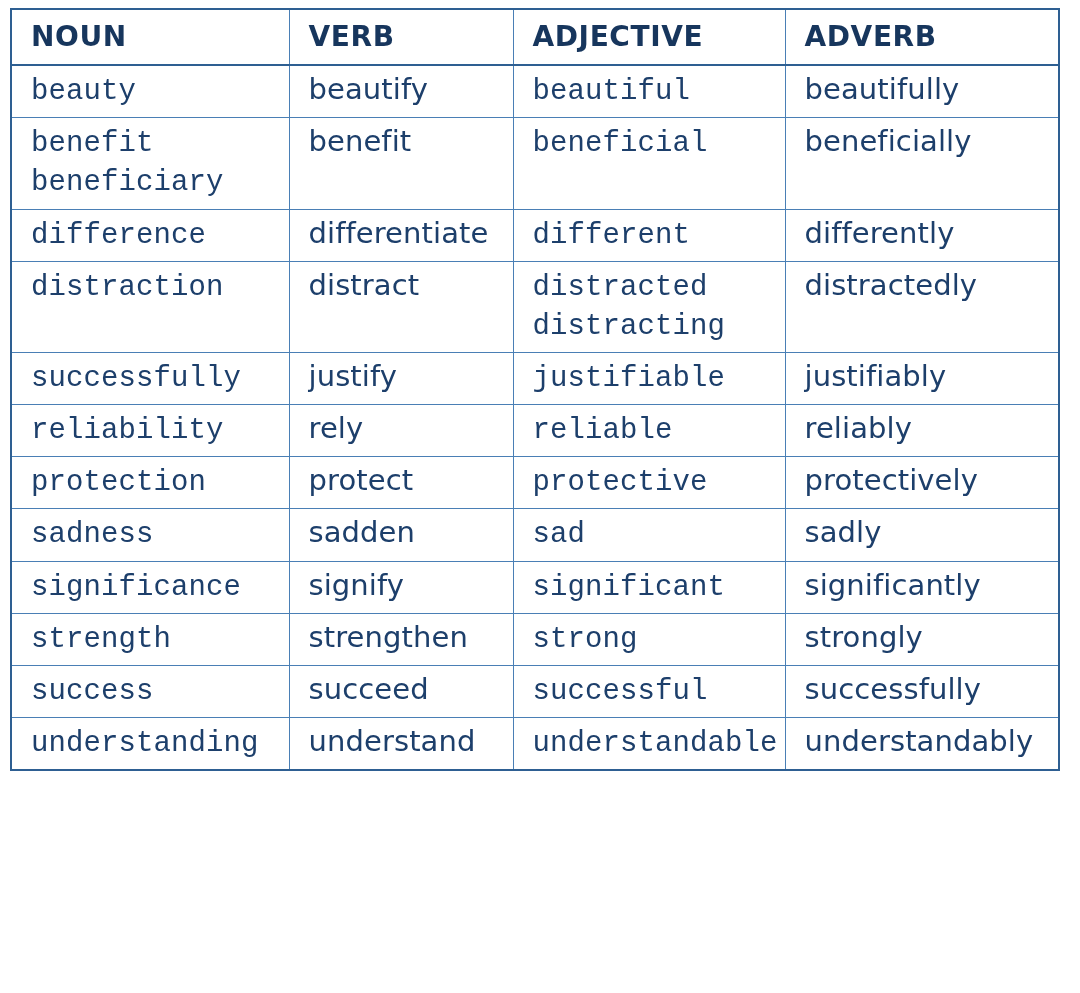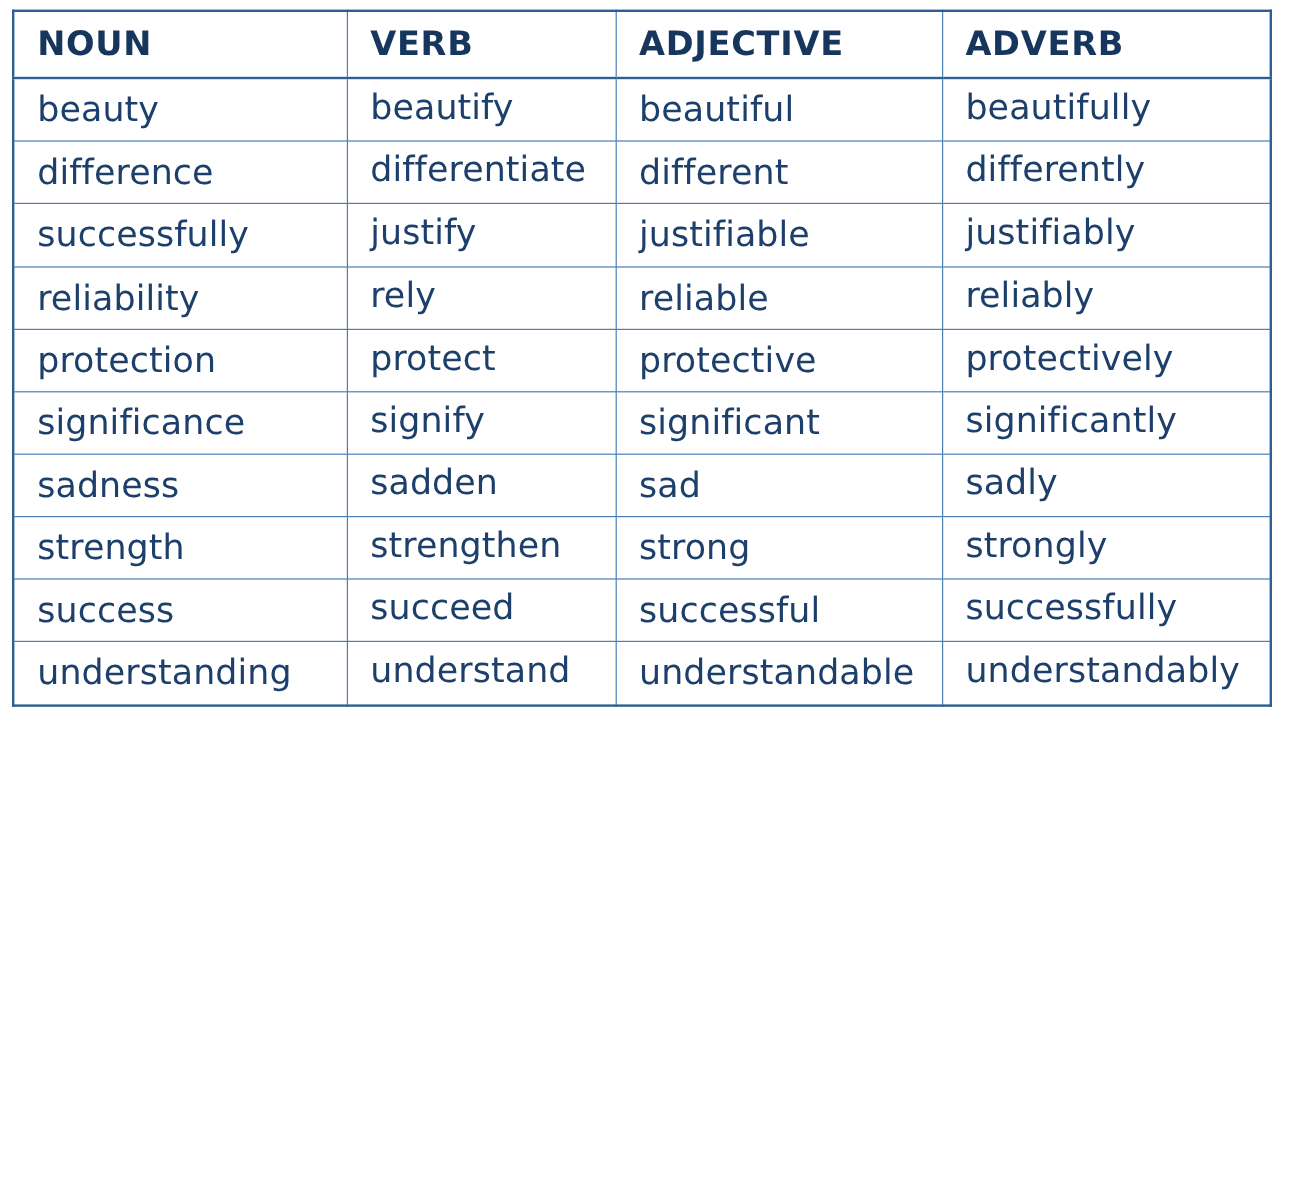--- a/index.html
+++ b/index.html
@@ -52,20 +52,21 @@
     letter-spacing: 0.6px;
     padding-top: 10px;
     padding-bottom: 10px;
     color: #17365d;
   }
   table.word-table tr.header-row th {
     border-bottom: 2px solid #2e5f92;
   }
   table.word-table td.multi {
     line-height: 1.35;
+    font-family: Liberation Mono, monospace;
   }
 </style>
 </head>
 <body>
 
 <div class="page">
   <table class="word-table">
     <colgroup>
       <col class="c0">
       <col class="c1">
@@ -81,54 +82,68 @@
       </tr>
     </thead>
     <tbody>
       <tr>
         <td class="multi">beauty</td>
         <td>beautify</td>
         <td class="multi">beautiful</td>
         <td>beautifully</td>
       </tr>
       <tr>
+        <td class="multi">benefit
+beneficiary</td>
+        <td>benefit</td>
+        <td class="multi">beneficial</td>
+        <td>beneficially</td>
+      </tr>
+      <tr>
         <td class="multi">difference</td>
         <td>differentiate</td>
         <td class="multi">different</td>
         <td>differently</td>
+      </tr>
+      <tr>
+        <td class="multi">distraction</td>
+        <td>distract</td>
+        <td class="multi">distracted
+distracting</td>
+        <td>distractedly</td>
       </tr>
       <tr>
         <td class="multi">successfully</td>
         <td>justify</td>
         <td class="multi">justifiable</td>
         <td>justifiably</td>
       </tr>
       <tr>
         <td class="multi">reliability</td>
         <td>rely</td>
         <td class="multi">reliable</td>
         <td>reliably</td>
       </tr>
       <tr>
         <td class="multi">protection</td>
         <td>protect</td>
         <td class="multi">protective</td>
         <td>protectively</td>
       </tr>
       <tr>
+        <td class="multi">sadness</td>
+        <td>sadden</td>
+        <td class="multi">sad</td>
+        <td>sadly</td>
+      </tr>
+      <tr>
         <td class="multi">significance</td>
         <td>signify</td>
         <td class="multi">significant</td>
         <td>significantly</td>
-      </tr>
-      <tr>
-        <td class="multi">sadness</td>
-        <td>sadden</td>
-        <td class="multi">sad</td>
-        <td>sadly</td>
       </tr>
       <tr>
         <td class="multi">strength</td>
         <td>strengthen</td>
         <td class="multi">strong</td>
         <td>strongly</td>
       </tr>
       <tr>
         <td class="multi">success</td>
         <td>succeed</td>

